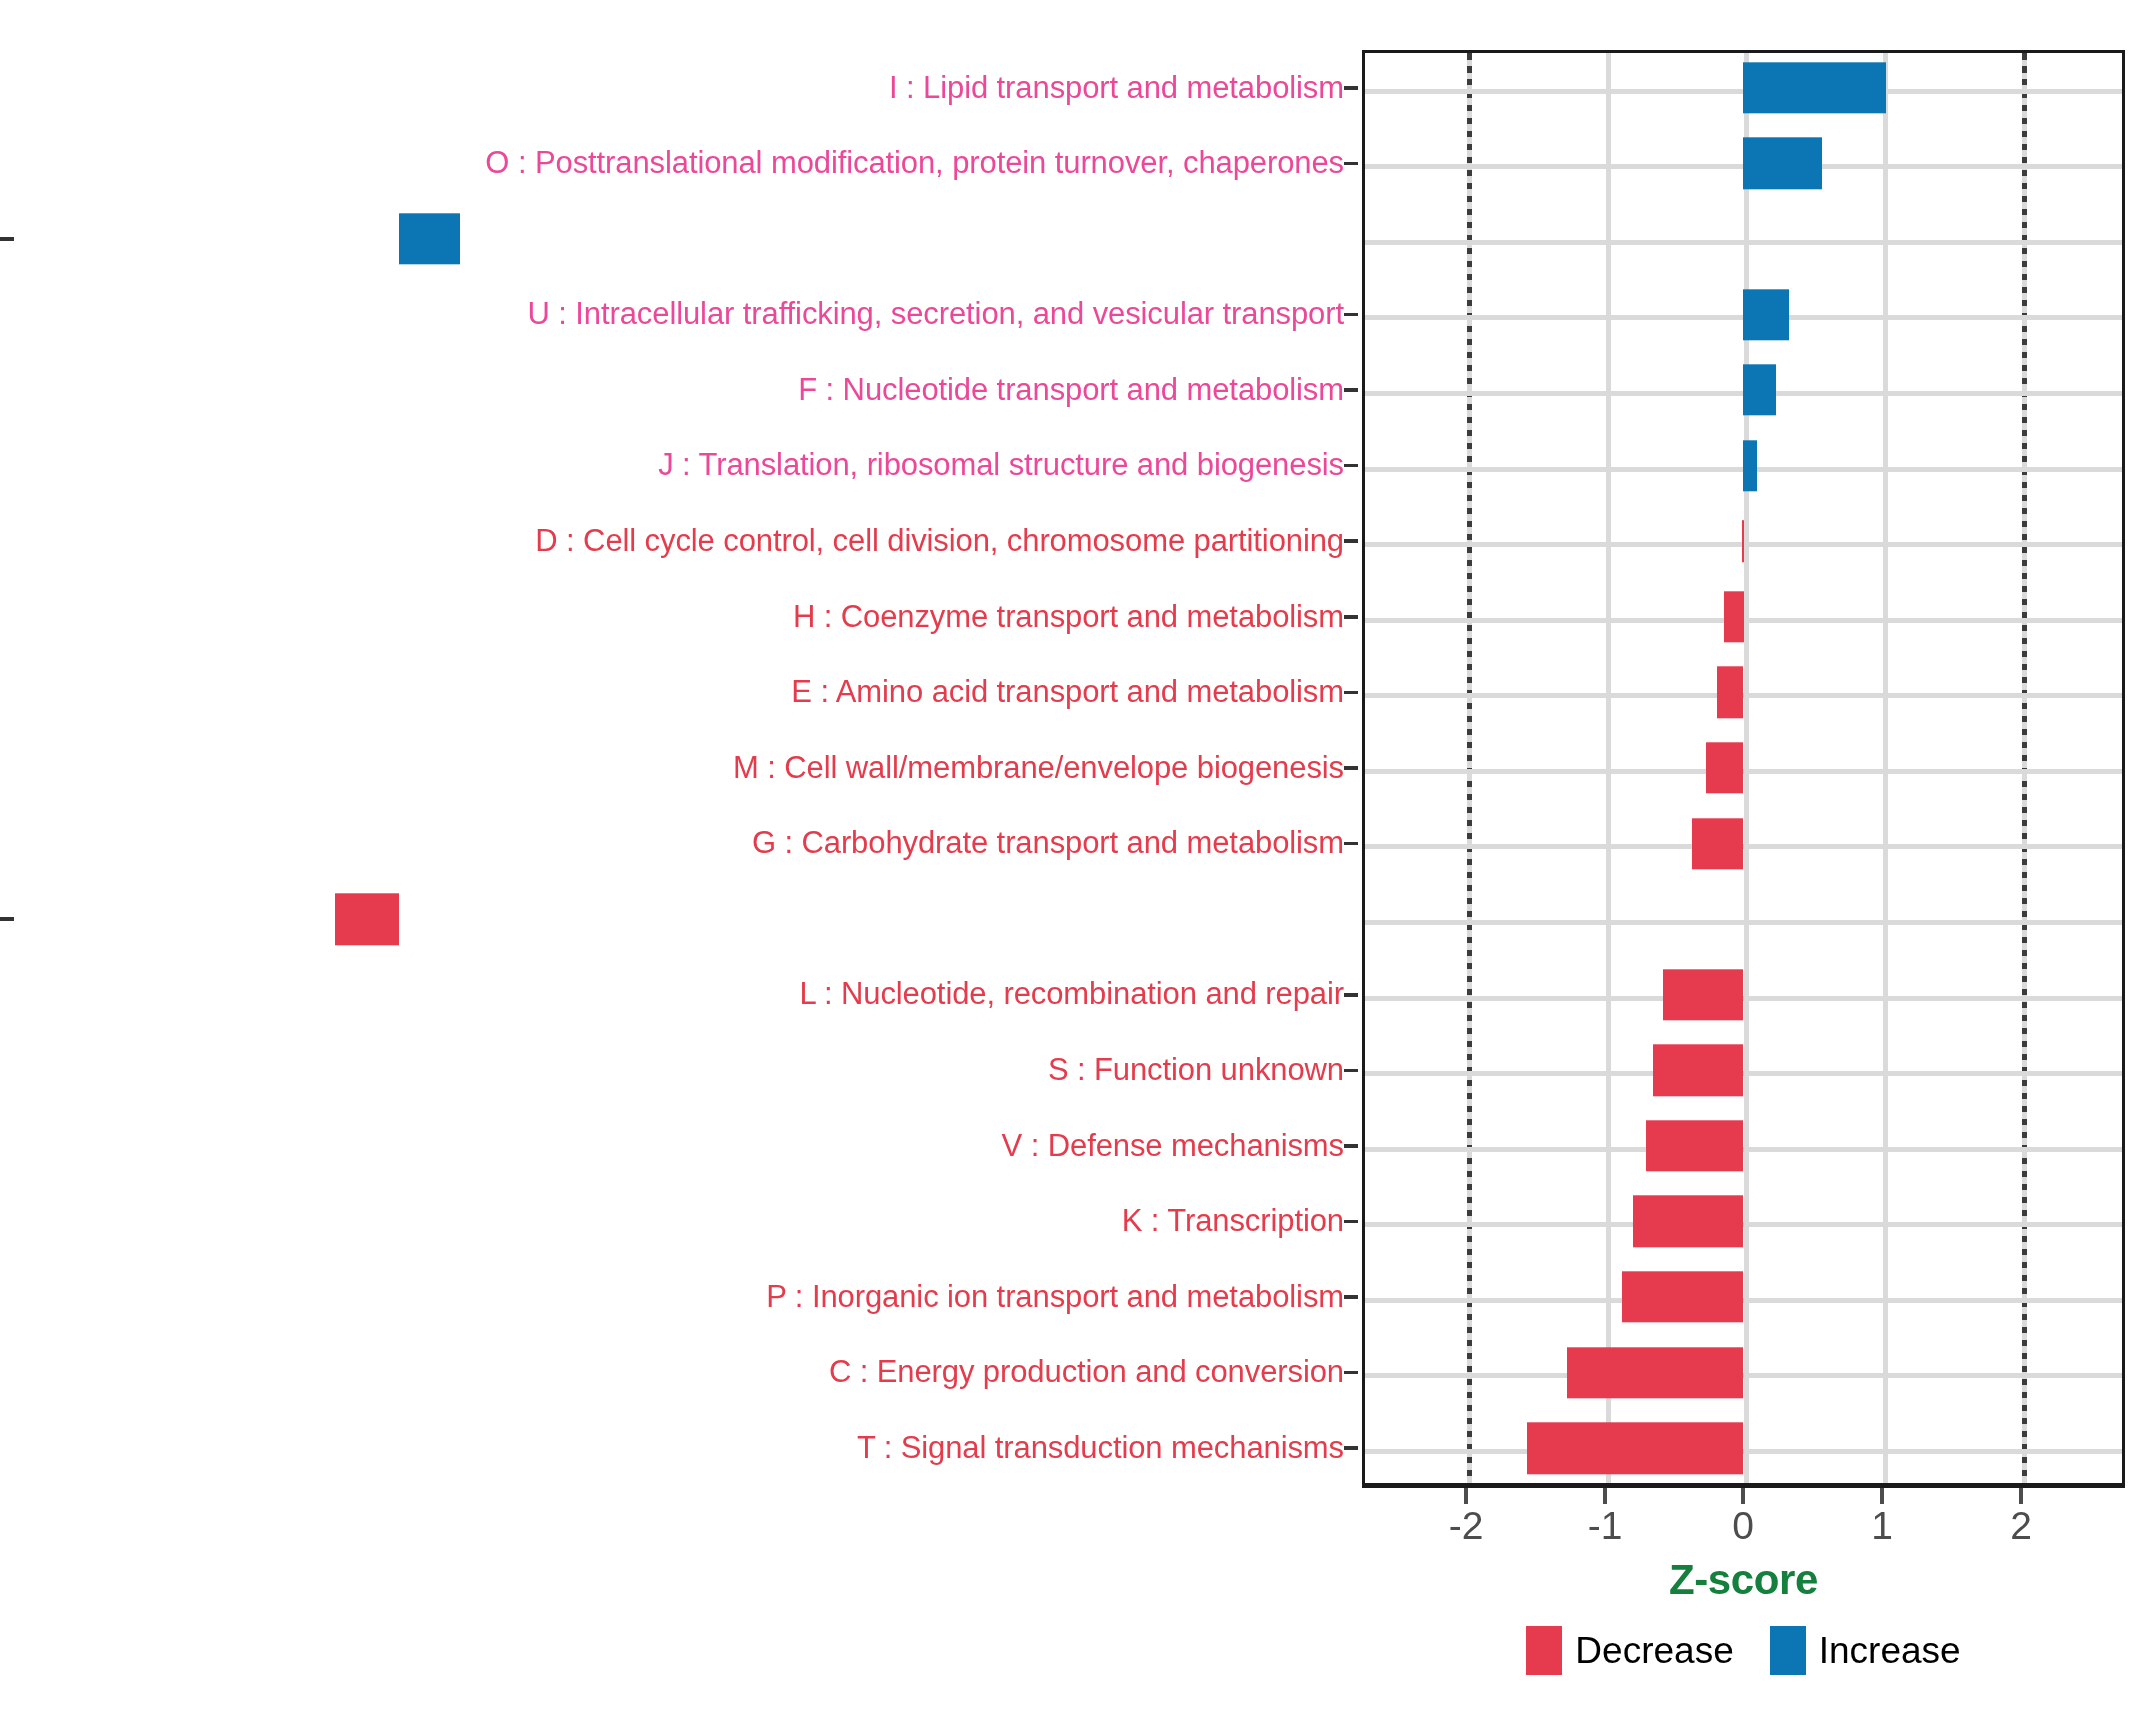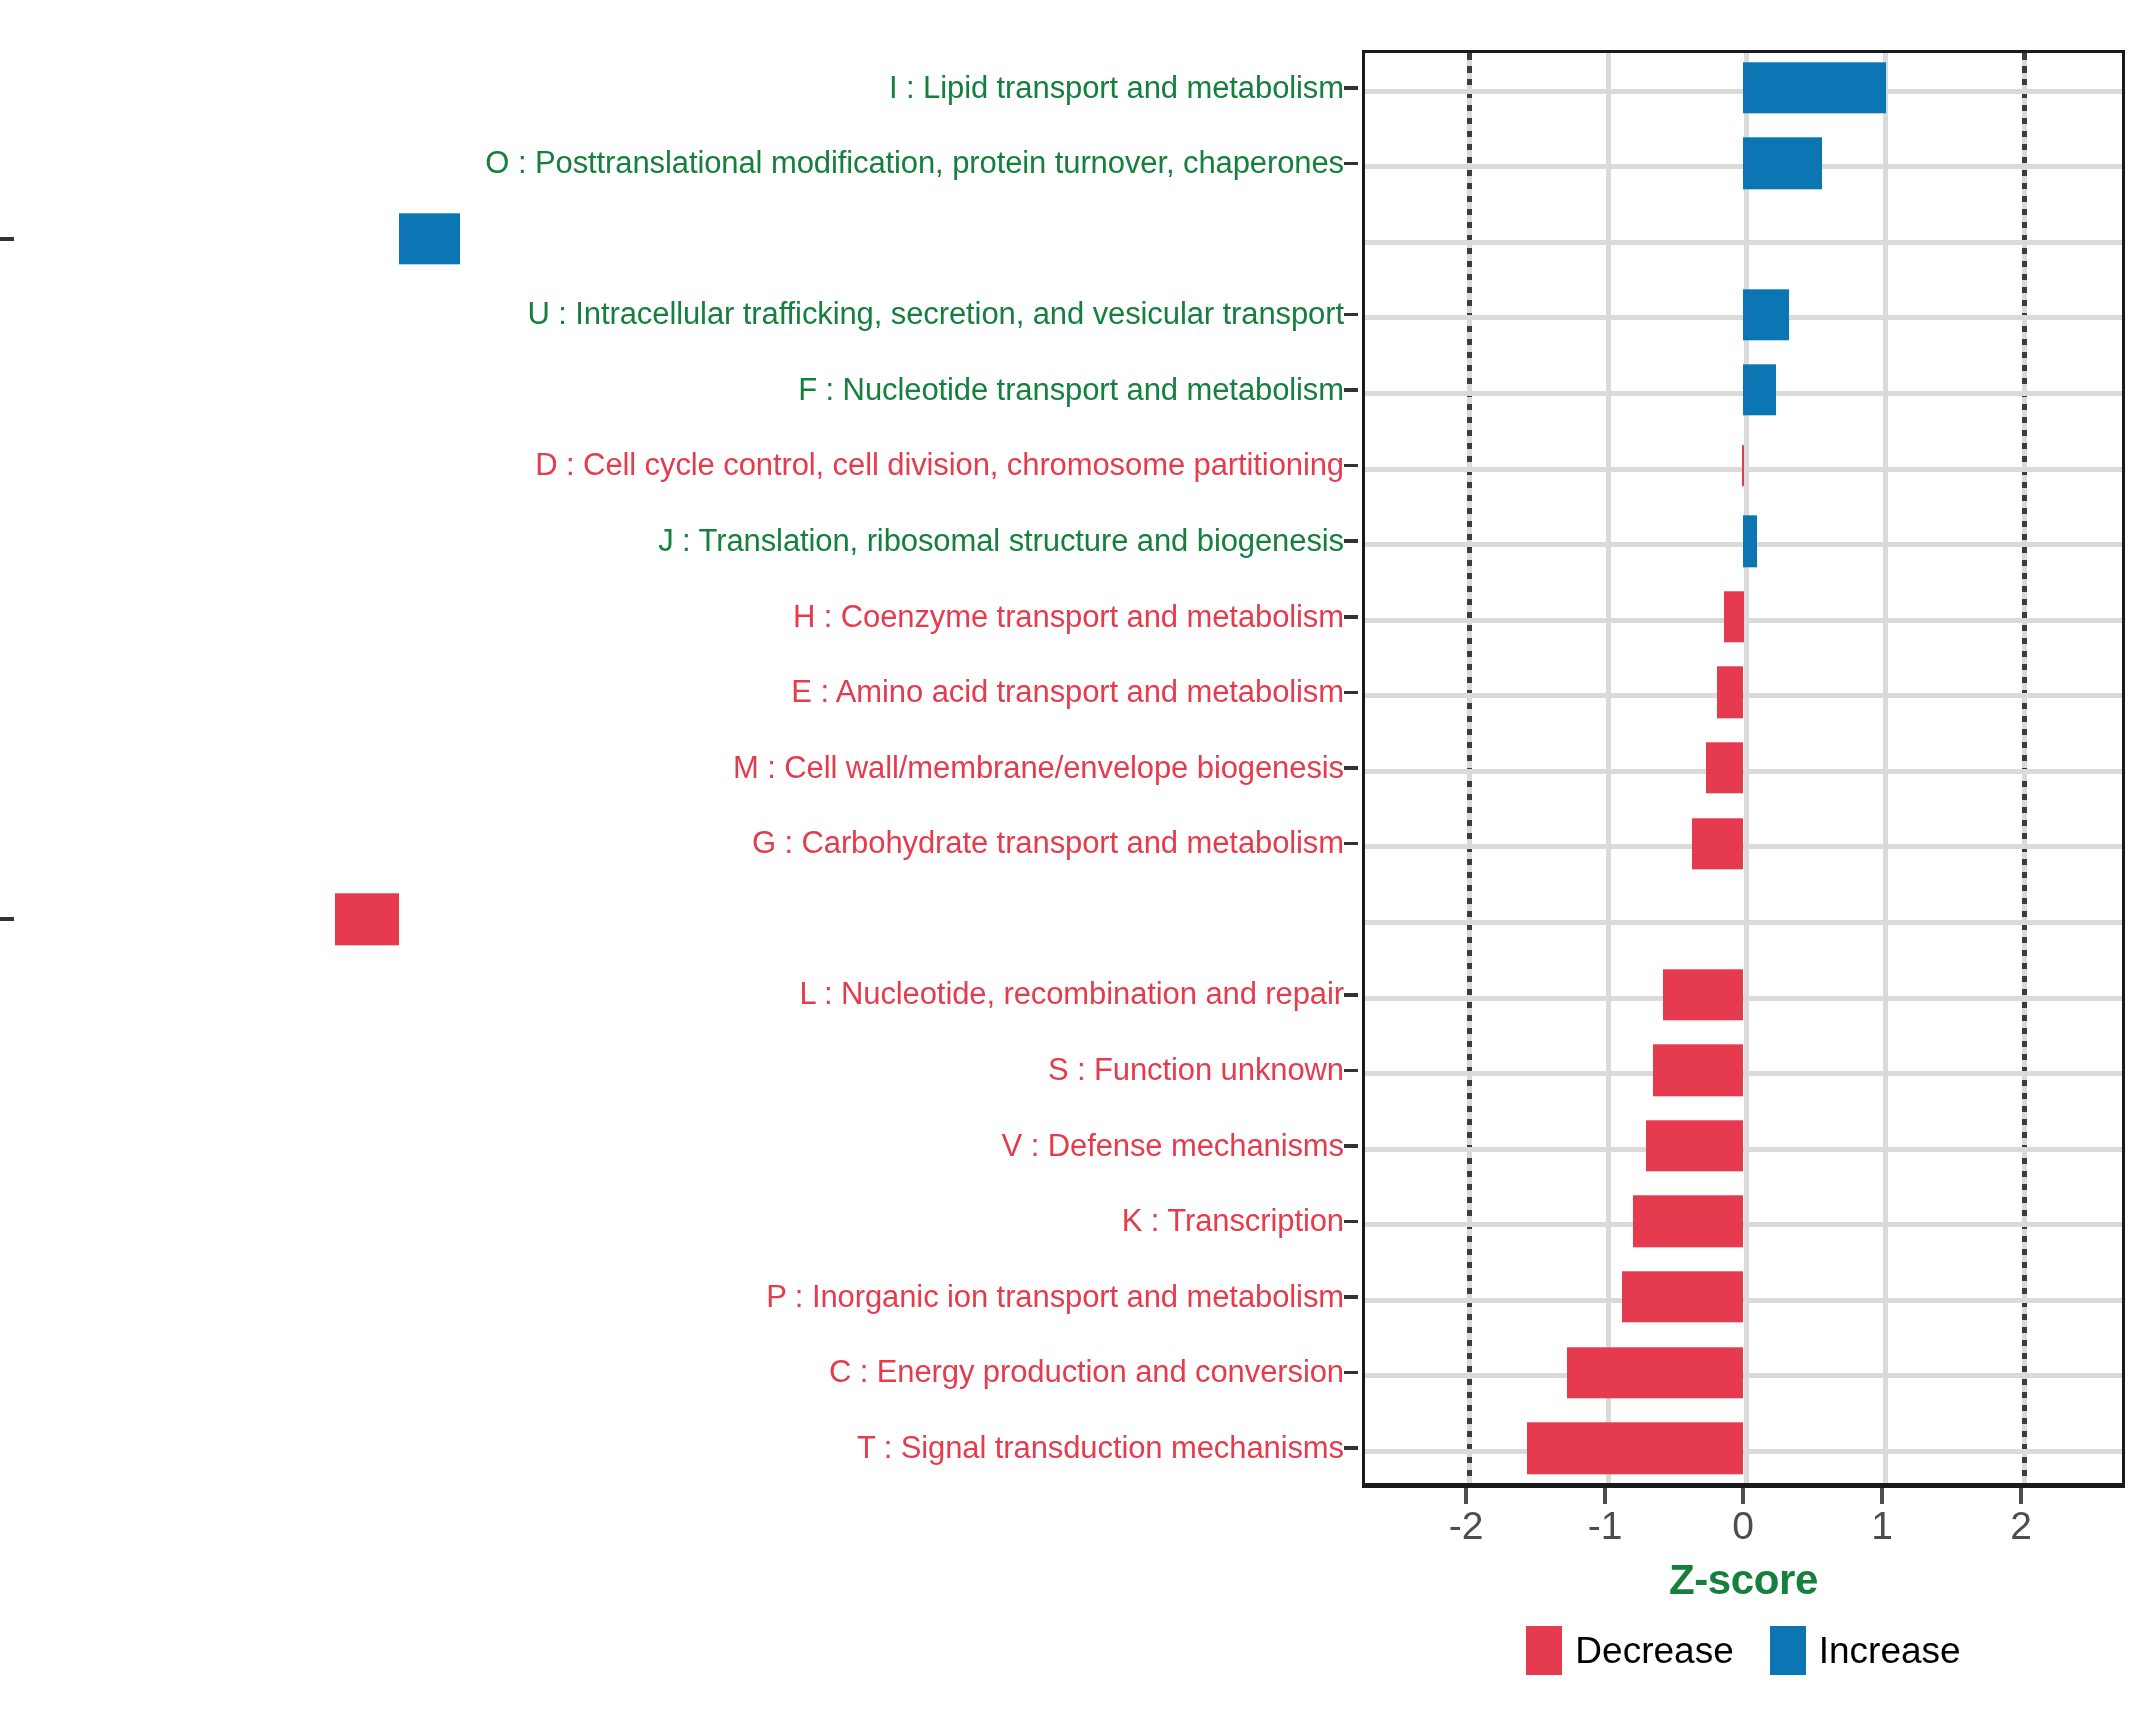--- a/index.html
+++ b/index.html
@@ -40,21 +40,21 @@
   }
   .row-label {
     width: 1344px;
     text-align: right;
     padding-right: 0px;
     font-size: 31px;
     line-height: 1.05;
     white-space: nowrap;
     letter-spacing: -0.1px;
   }
-  .row-label.up   { color: #15803d; }
+  .row-label.up   { color: #ec4899; }
   .row-label.down { color: #e43c4c; }
 
   .tickmark {
     width: 14.3px;
     height: 3.6px;
     background: #333333;
     flex: 0 0 auto;
   }
 
   .row-track {
@@ -232,31 +232,31 @@
         </div>
       </div>
       <div class="row">
         <div class="row-label up">F : Nucleotide transport and metabolism</div>
         <div class="tickmark"></div>
         <div class="row-track">
           <div class="bar up" title="F : Nucleotide transport and metabolism : 0.24" style="left: 385px; width: 33px;"></div>
         </div>
       </div>
       <div class="row">
+        <div class="row-label up">J : Translation, ribosomal structure and biogenesis</div>
+        <div class="tickmark"></div>
+        <div class="row-track">
+          <div class="bar up" title="J : Translation, ribosomal structure and biogenesis : 0.1" style="left: 385px; width: 14px;"></div>
+        </div>
+      </div>
+      <div class="row">
         <div class="row-label down">D : Cell cycle control, cell division, chromosome partitioning</div>
         <div class="tickmark"></div>
         <div class="row-track">
           <div class="bar down" title="D : Cell cycle control, cell division, chromosome partitioning : -0.01" style="left: 384px; width: 2.2px; height: 55%;"></div>
-        </div>
-      </div>
-      <div class="row">
-        <div class="row-label up">J : Translation, ribosomal structure and biogenesis</div>
-        <div class="tickmark"></div>
-        <div class="row-track">
-          <div class="bar up" title="J : Translation, ribosomal structure and biogenesis : 0.1" style="left: 385px; width: 14px;"></div>
         </div>
       </div>
       <div class="row">
         <div class="row-label down">H : Coenzyme transport and metabolism</div>
         <div class="tickmark"></div>
         <div class="row-track">
           <div class="bar down" title="H : Coenzyme transport and metabolism : -0.14" style="left: 366px; width: 19.4px;"></div>
         </div>
       </div>
       <div class="row">

